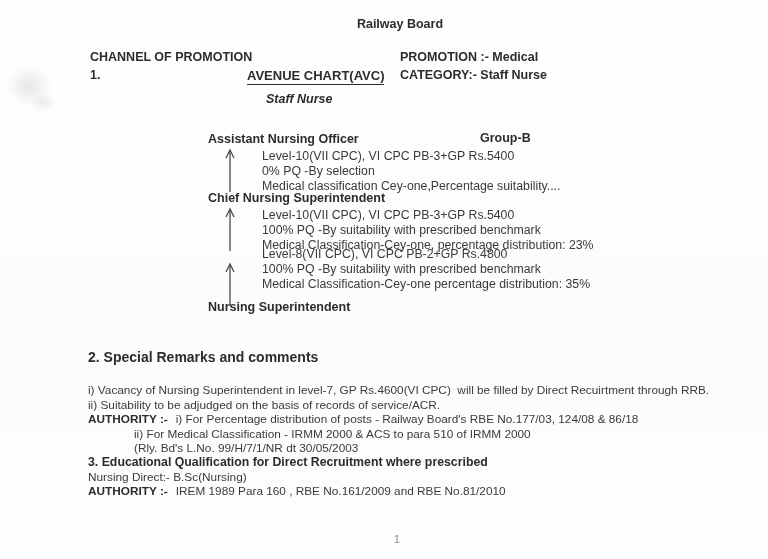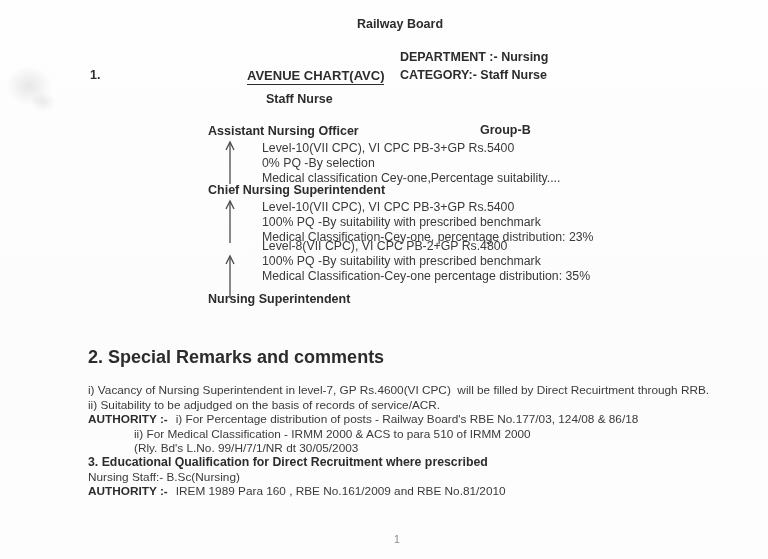--- a/index.html
+++ b/index.html
@@ -24,51 +24,52 @@
   .doc-title {
     position:absolute; top:17px; left:16px; width:100%;
     text-align:center; font-weight:bold; font-size:12.5px; color:#2c2c2c;
   }
   .hdr-item { position:absolute; font-weight:bold; font-size:12.5px; color:#2c2c2c; white-space:nowrap; }
   .h-channel  { left:90px;  top:50px; }
   .h-dept     { left:400px; top:50px; }
   .h-itemno   { left:90px;  top:68px; }
   .h-avenue   { left:247px; top:68px; font-size:13px; border-bottom:1.6px solid #2c2c2c; padding-bottom:1px; }
   .h-category { left:400px; top:68px; }
-  .h-post     { left:266px; top:92px; }
+  .h-post     { left:266px; top:92px; font-style:italic; }
 
   .ladder { position:absolute; left:0; top:0; width:768px; }
-  .rung { position:absolute; left:208px; width:520px; }
+  .rung { position:absolute; left:208px; width:520px;margin-top:8px; }
   .r0 { top:123px; } .r1 { top:182px; } .r2 { top:237px; } .r3 { top:291px; }
   .rung-title { font-weight:bold; font-size:12.5px; color:#2c2c2c; line-height:16px; white-space:pre-wrap; }
   .group-label { position:absolute; left:272px; top:0; font-weight:bold; font-size:12.5px; color:#2c2c2c; }
   .rung-lines { margin-left:54px; margin-top:2px; }
   .rung-line { font-size:12.3px; line-height:15px; color:#3a3a3a; white-space:pre-wrap; }
   .up-arrow { position:absolute; left:16px; top:17px; }
 
   .remarks { position:absolute; left:88px; top:350px; width:652px; font-size:11.8px; line-height:14.4px; }
-  .remarks-heading { font-weight:bold; font-size:18px; color:#2c2c2c; margin-bottom:19px; }
+  .remarks-heading { font-weight:bold; font-size:14px; color:#2c2c2c; margin-bottom:19px; }
   .remark-line { white-space:pre-wrap; color:#3a3a3a; }
   .indent { padding-left:46px; }
   .auth-label { font-weight:bold; color:#2c2c2c; margin-right:8px; }
   .edu-heading { font-weight:bold; font-size:12.3px; color:#2c2c2c; }
 
   .page-number { position:absolute; left:394px; top:533px; font-size:10.5px; color:#8b8b8b; }
 </style>
 </head>
 <body>
 
 <div class="page">
 
   <div class="artifact a1"></div>
   <div class="artifact a2"></div>
 
   <div class="doc-title">Railway Board</div>
 
-  <div class="hdr-item h-dept">DEPARTMENT :- Nursing</div>
+  <div class="hdr-item h-channel">CHANNEL OF PROMOTION</div>
+  <div class="hdr-item h-dept">PROMOTION :- Medical</div>
   <div class="hdr-item h-itemno">1.</div>
   <div class="hdr-item h-category">CATEGORY:- Staff Nurse</div>
   <div class="hdr-item h-avenue">AVENUE CHART(AVC)</div>
   <div class="hdr-item h-post">Staff Nurse</div>
 
   <div class="ladder">
 
     <div class="rung r0">
       <div class="rung-title">Assistant Nursing Officer</div>
       <div class="group-label">Group-B</div>
@@ -115,19 +116,19 @@
   </div>
 
   <div class="remarks">
     <div class="remarks-heading">2. Special Remarks and comments</div>
     <div class="remark-line">i) Vacancy of Nursing Superintendent in level-7, GP Rs.4600(VI CPC)  will be filled by Direct Recuirtment through RRB.</div>
     <div class="remark-line">ii) Suitability to be adjudged on the basis of records of service/ACR.</div>
     <div class="remark-line"><span class="auth-label">AUTHORITY :-</span><span>i) For Percentage distribution of posts - Railway Board's RBE No.177/03, 124/08 &amp; 86/18</span></div>
     <div class="remark-line indent">ii) For Medical Classification - IRMM 2000 &amp; ACS to para 510 of IRMM 2000</div>
     <div class="remark-line indent">(Rly. Bd's L.No. 99/H/7/1/NR dt 30/05/2003</div>
     <div class="edu-heading">3. Educational Qualification for Direct Recruitment where prescribed</div>
-    <div class="remark-line">Nursing Staff:- B.Sc(Nursing)</div>
+    <div class="remark-line">Nursing Direct:- B.Sc(Nursing)</div>
     <div class="remark-line"><span class="auth-label">AUTHORITY :-</span><span>IREM 1989 Para 160 , RBE No.161/2009 and RBE No.81/2010</span></div>
   </div>
 
   <div class="page-number">1</div>
 
 </div>
 
 </body></html>

